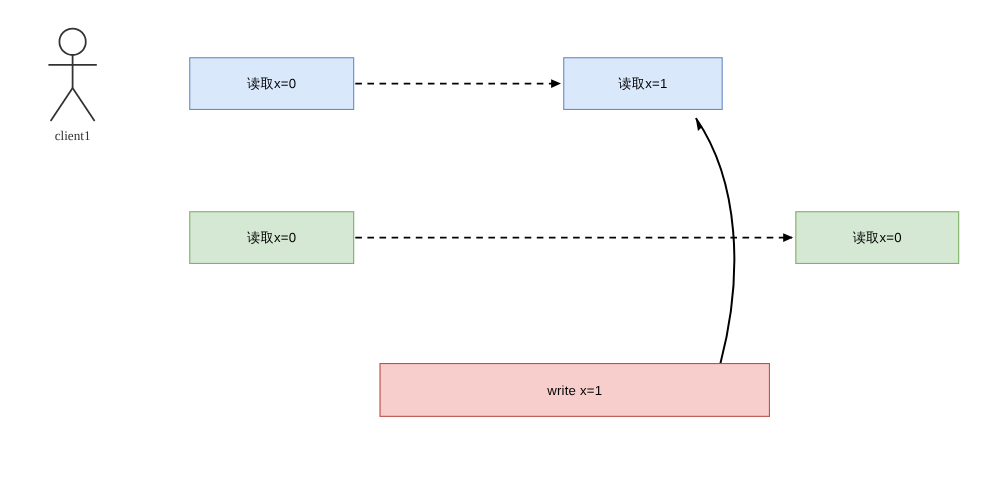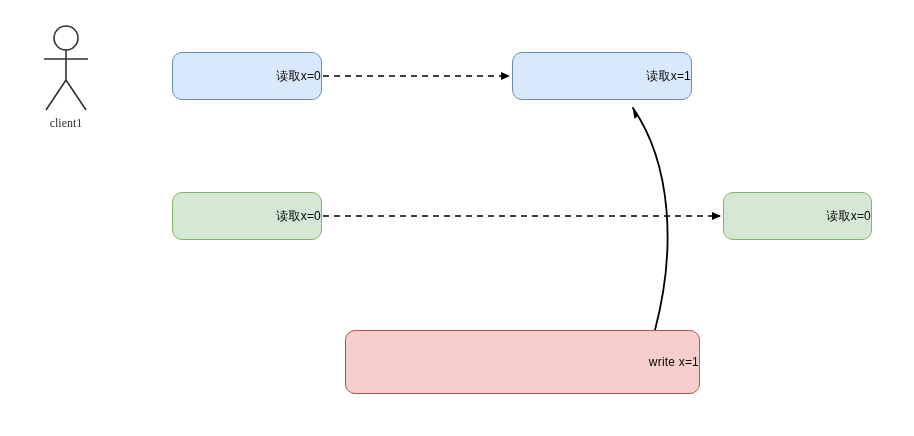--- a/index.html
+++ b/index.html
@@ -27,24 +27,24 @@
     line-height: 14px;
     margin-top: 2px;
     white-space: nowrap;
     font-family: Liberation Serif, serif;
   }
   .node {
     position: absolute;
     box-sizing: border-box;
     border-width: 1px;
     border-style: solid;
-    border-radius: 10px;
+    border-radius: 0;
     display: flex;
     align-items: center;
-    justify-content: flex-end;
+    justify-content: center;
     font-size: 12px;
     color: #000000;
     letter-spacing: 0.2px;
   }
   .node-label {
     pointer-events: none;
     white-space: nowrap;
   }
   .edge-layer {
     position: absolute;
@@ -87,29 +87,29 @@
 
     <line x1="323" y1="216" x2="720" y2="216" stroke="#000000" stroke-width="1.6" stroke-dasharray="6 5" marker-end="url(#arrow-filled)"></line>
 
     <path d="M 655,330 C 676,250 672,165 633,108" fill="none" stroke="#000000" stroke-width="1.8" stroke-linecap="round" marker-end="url(#arrow-open)"></path>
   </svg>
 
   <div class="node" style="left:172px; top:52px; width:150px; height:48px; background:#dae8fc; border-color:#6c8ebf;">
     <span class="node-label">读取x=0</span>
   </div>
 
-  <div class="node" style="left:512px; top:52px; width:180px; height:48px; background:#dae8fc; border-color:#6c8ebf;">
+  <div class="node" style="left:512px; top:52px; width:145px; height:48px; background:#dae8fc; border-color:#6c8ebf;">
     <span class="node-label">读取x=1</span>
   </div>
 
   <div class="node" style="left:172px; top:192px; width:150px; height:48px; background:#d5e8d4; border-color:#82b366;">
     <span class="node-label">读取x=0</span>
   </div>
 
   <div class="node" style="left:723px; top:192px; width:149px; height:48px; background:#d5e8d4; border-color:#82b366;">
     <span class="node-label">读取x=0</span>
   </div>
 
-  <div class="node" style="left:345px; top:330px; width:355px; height:64px; background:#f8cecc; border-color:#b85450;">
+  <div class="node" style="left:345px; top:330px; width:355px; height:49px; background:#f8cecc; border-color:#b85450;">
     <span class="node-label">write x=1</span>
   </div>
 
 </div>
 
 </body></html>

